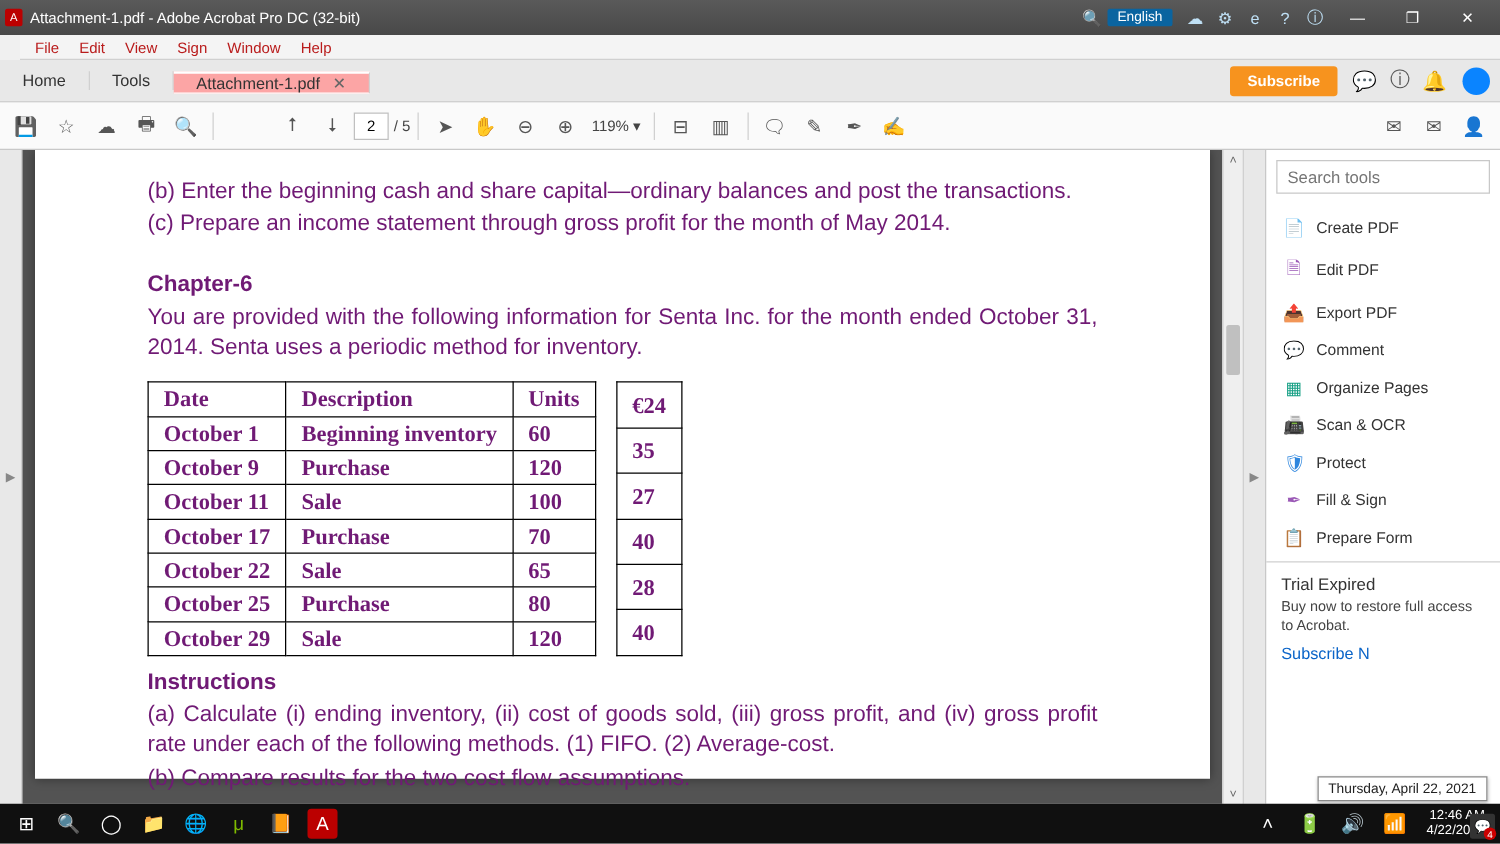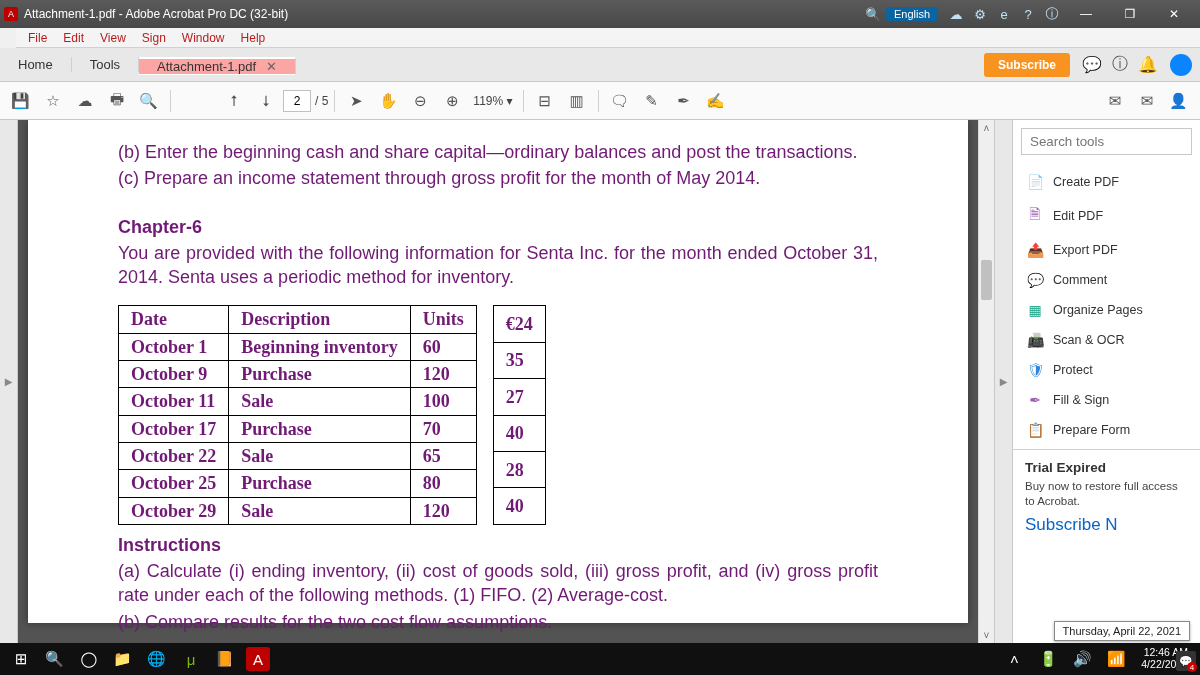--- a/index.html
+++ b/index.html
@@ -40,23 +40,23 @@
   .inv-tables td,.inv-tables th { border:1px solid #000; padding:1px 12px; font-weight:700; text-align:left; font-size:18px; font-family:"Times New Roman",serif;}
   .inv-tables th { font-weight:700; }
   .right-gutter { width:18px; background:#e8e8e8; border-left:1px solid #c8c8c8; display:flex;align-items:center;justify-content:center;}
   .right-gutter .arrow{color:#888;font-size:10px;cursor:pointer;}
   .right-panel { width:188px; background:#fff; border-left:1px solid #c8c8c8; display:flex; flex-direction:column; font-size:12.5px; color:#333; }
   .right-panel .search { margin:8px; padding:5px 8px; border:1px solid #c8c8c8; color:#888; background:#fff;}
   .right-panel .tool-list { flex:0 0 auto; overflow:auto; padding:4px 0;}
   .right-panel .tool-item { display:flex; align-items:center; gap:10px; padding:7px 14px; cursor:pointer;}
   .right-panel .tool-item .ti-ico { width:16px; text-align:center; font-size:14px;}
   .right-panel .trial { border-top:1px solid #d0d0d0; padding:10px 12px 6px 12px; }
-  .right-panel .trial .th { font-weight:700; font-size:13.5px; margin-bottom:4px;}
+  .right-panel .trial .th { font-weight:400; font-size:13.5px; margin-bottom:4px;}
   .right-panel .trial .tx { font-size:11.5px; color:#444; line-height:1.3;}
-  .right-panel .trial .sublink { color:#0a64c8; font-size:17px; margin-top:6px; cursor:pointer;}
+  .right-panel .trial .sublink { color:#0a64c8; font-size:13px; margin-top:6px; cursor:pointer;}
   .scrollbar-v { width:16px; background:#efefef; border-left:1px solid #d8d8d8; position:relative;}
   .scrollbar-v .thumb{position:absolute; left:2px; right:2px; top:140px; height:40px; background:#c0c0c0; border-radius:2px;}
   .scrollbar-v .ar{position:absolute;left:0;right:0;height:16px;display:flex;align-items:center;justify-content:center;color:#666;font-size:10px;cursor:pointer;}
   .scrollbar-v .ar.up{top:0;} .scrollbar-v .ar.dn{bottom:0;}
   .taskbar { position:absolute; bottom:0; left:0; right:0; height:32px; background:#101010; display:flex; align-items:center; padding:0 4px; color:#fff; font-size:11px;}
   .taskbar .tkico { width:34px; height:32px; display:flex;align-items:center;justify-content:center; font-size:15px; cursor:pointer;}
   .taskbar .flex1{flex:1;}
   .taskbar .clock { text-align:right; line-height:1.1; font-size:10.5px; padding:0 8px;}
   .taskbar .tooltip-date { position:absolute; right:10px; bottom:34px; background:#fff; color:#222; border:1px solid #888; padding:3px 8px; font-size:11px; box-shadow:0 1px 3px rgba(0,0,0,.3);}
   .taskbar .action-badge{position:absolute;right:4px;bottom:4px;width:20px;height:20px;background:#333;border-radius:2px;display:flex;align-items:center;justify-content:center;}

